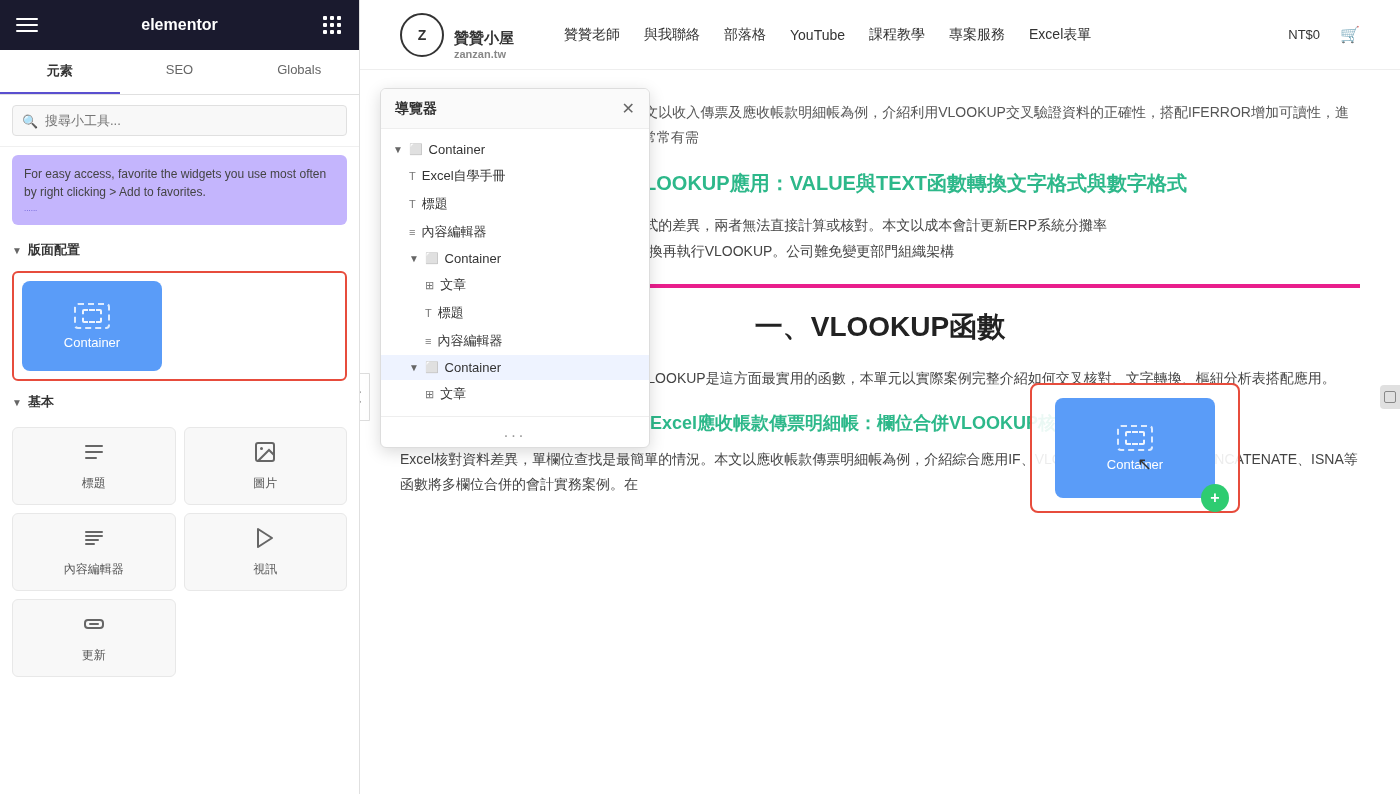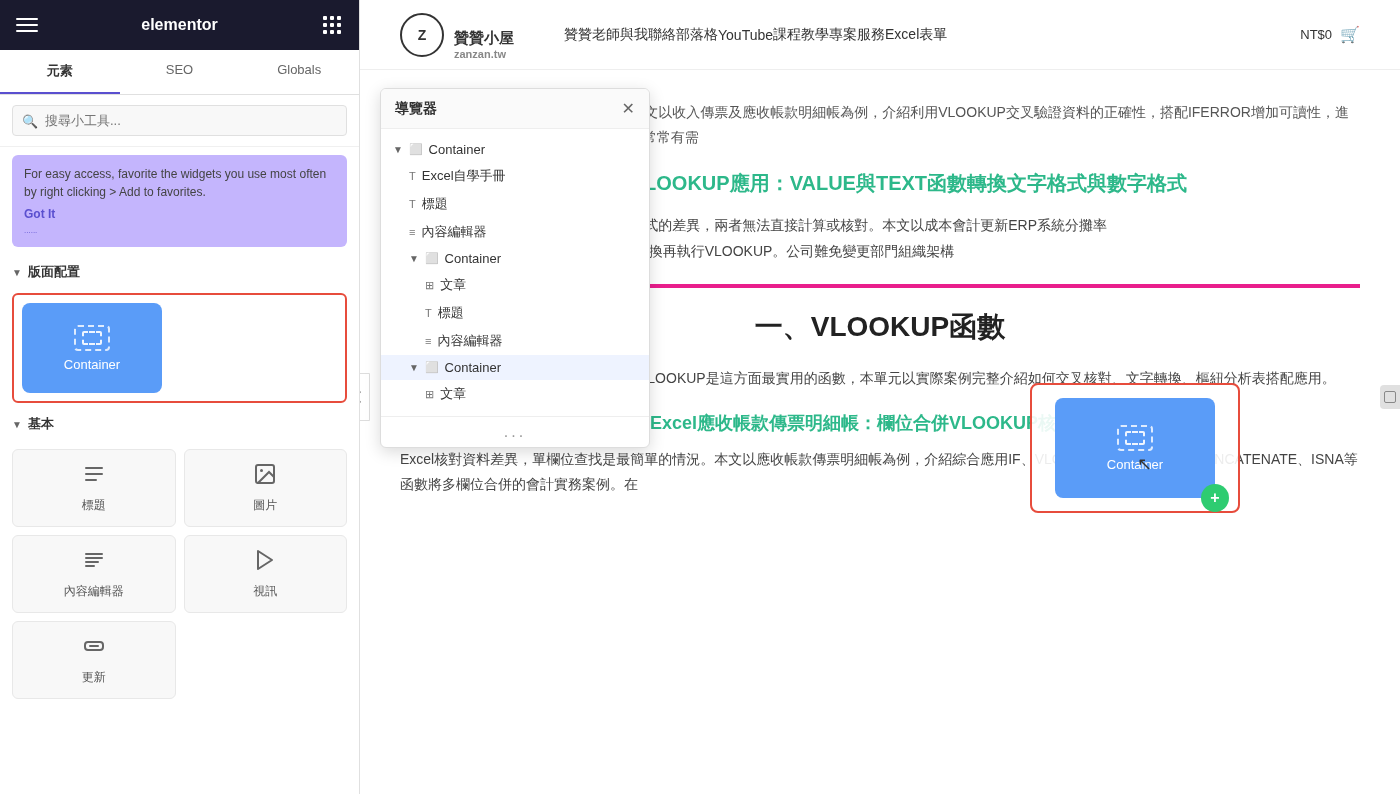--- a/index.html
+++ b/index.html
@@ -213,33 +213,34 @@
     }
     .logo-circle {
       width: 44px; height: 44px;
       border: 2px solid #333;
       border-radius: 50%;
       display: flex; align-items: center; justify-content: center;
       font-size: 14px; font-weight: 700;
     }
     .nav-items {
       display: flex;
+      gap: 24px;
       align-items: center;
       flex: 1;
     }
     .nav-item {
       font-size: 14px;
       color: #333;
       cursor: pointer;
       white-space: nowrap;
     }
     .nav-right {
       display: flex;
       align-items: center;
-      gap: 8px;
+      gap: 20px;
     }
     .cart-icon { font-size: 16px; color: #333; cursor: pointer; }
 
     
     .page-body {
       height: calc(794px - 70px);
       overflow-y: auto;
       background: #fff;
       padding: 30px 40px;
       position: relative;
@@ -485,21 +486,20 @@
 
   <div class="sidebar-search">
     <div class="search-wrapper">
       <span class="search-icon-inner">🔍</span>
       <input type="text" placeholder="搜尋小工具..." style="">
     </div>
   </div>
 
   <div class="tip-box">
     <span>For easy access, favorite the widgets you use most often by right clicking &gt; Add to favorites.</span>
-    <span class="got-it">Got It</span>
     <span class="dots">......</span>
   </div>
 
   <div class="section-header">
     <span class="arrow">▼</span>
     <span>版面配置</span>
   </div>
   <div class="panel-config">
     <div class="container-widget">
       <div class="container-icon">

